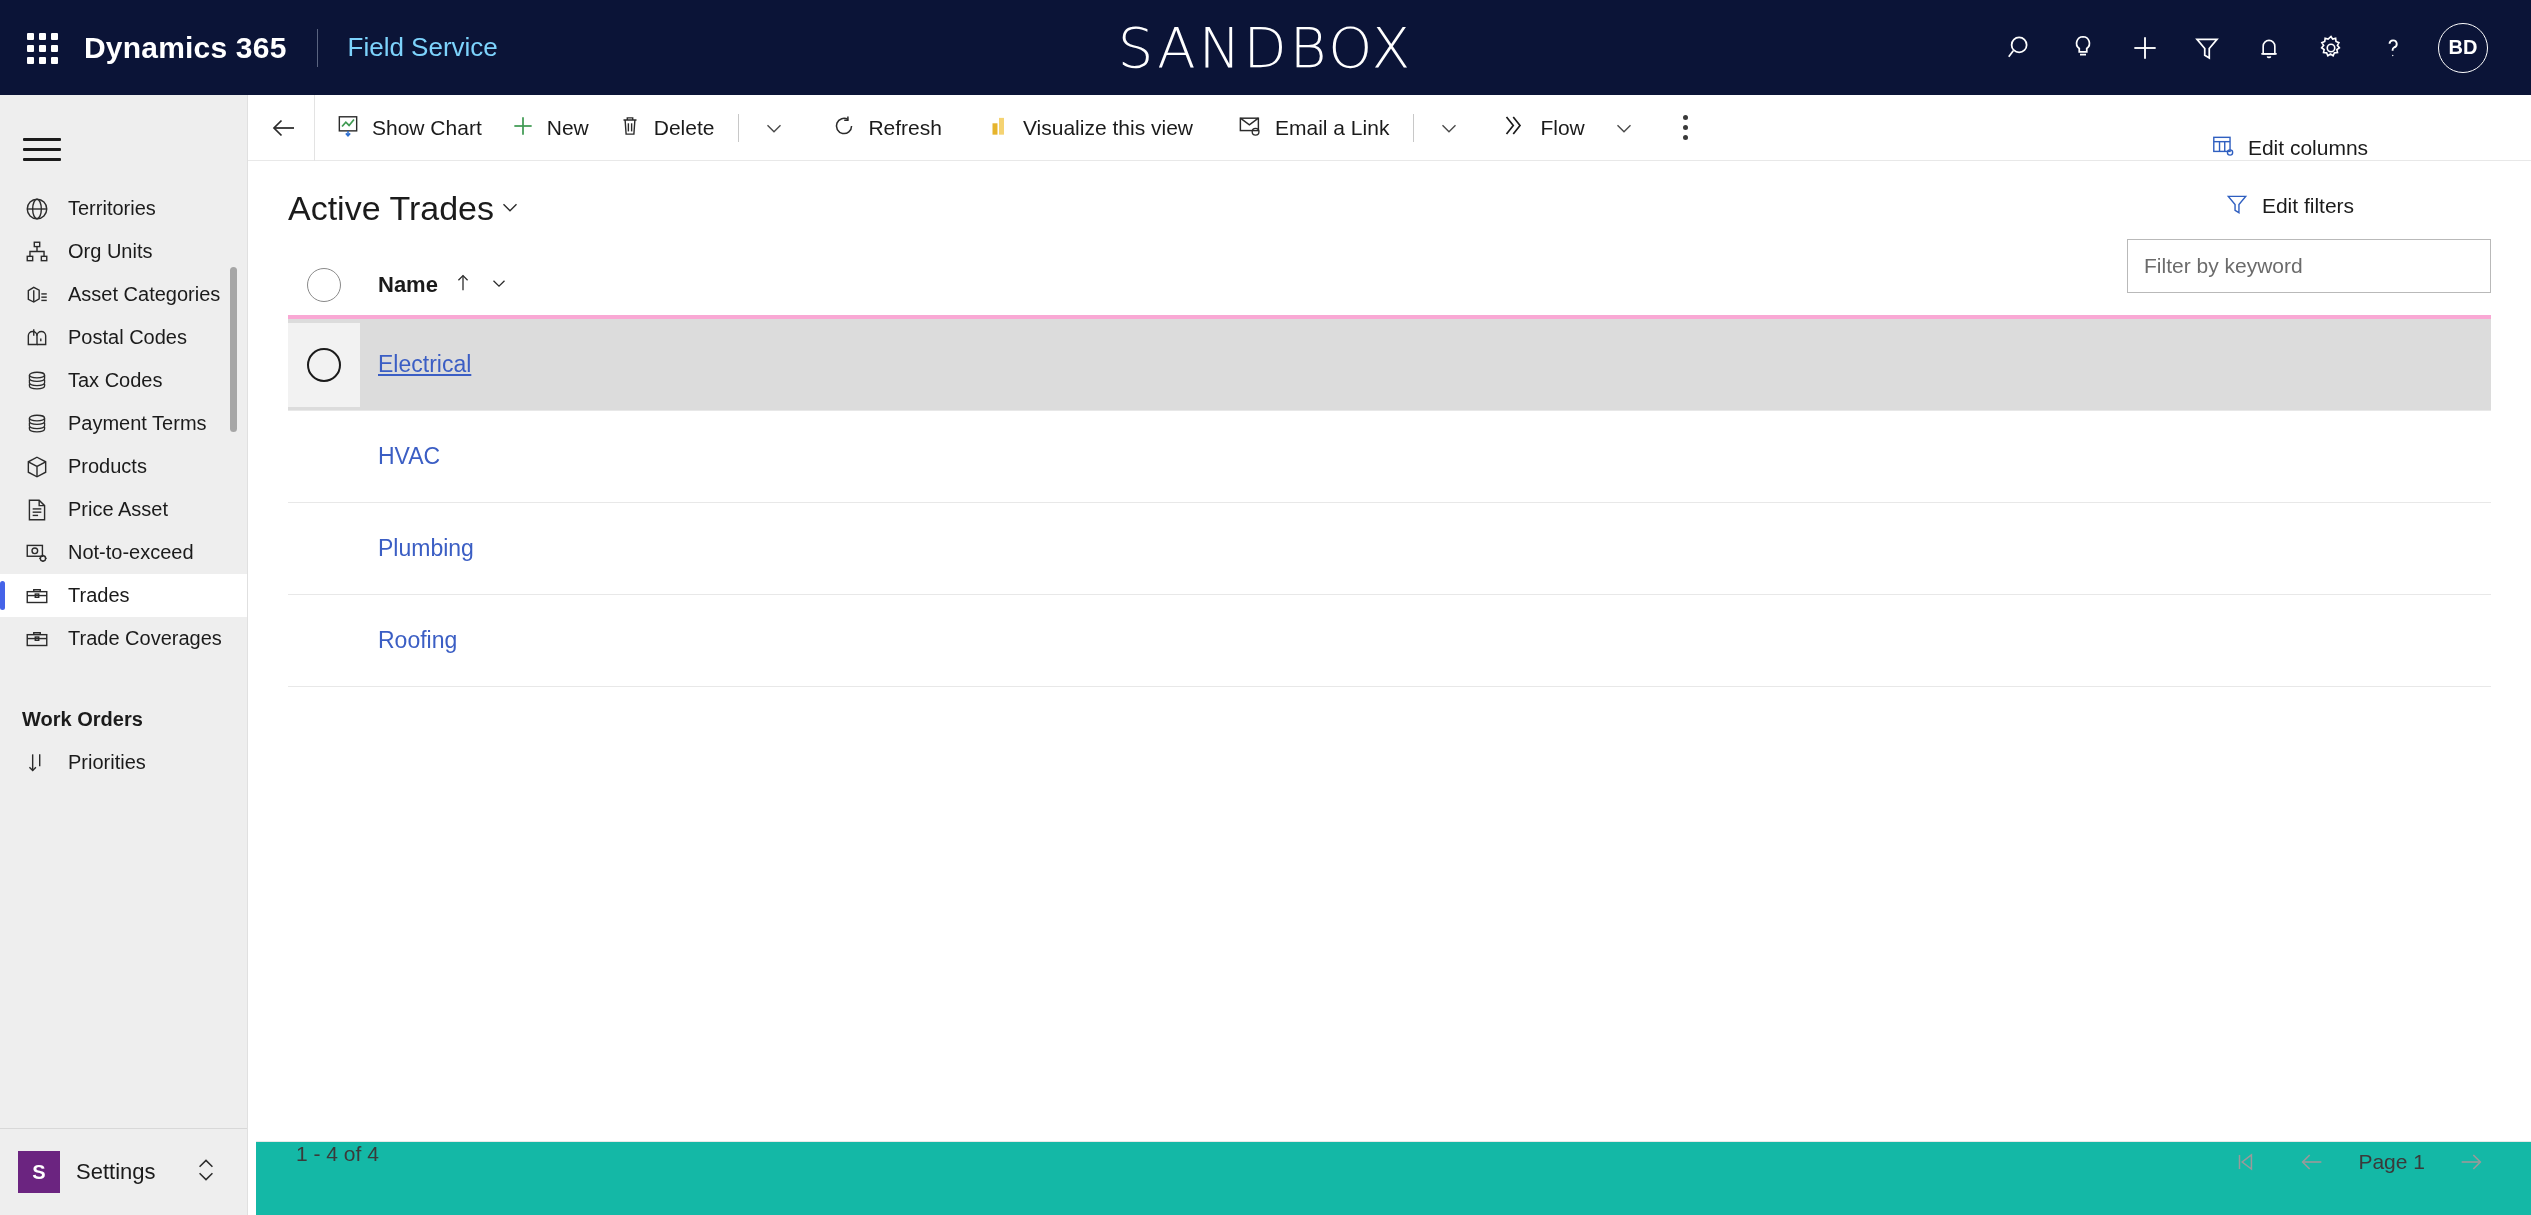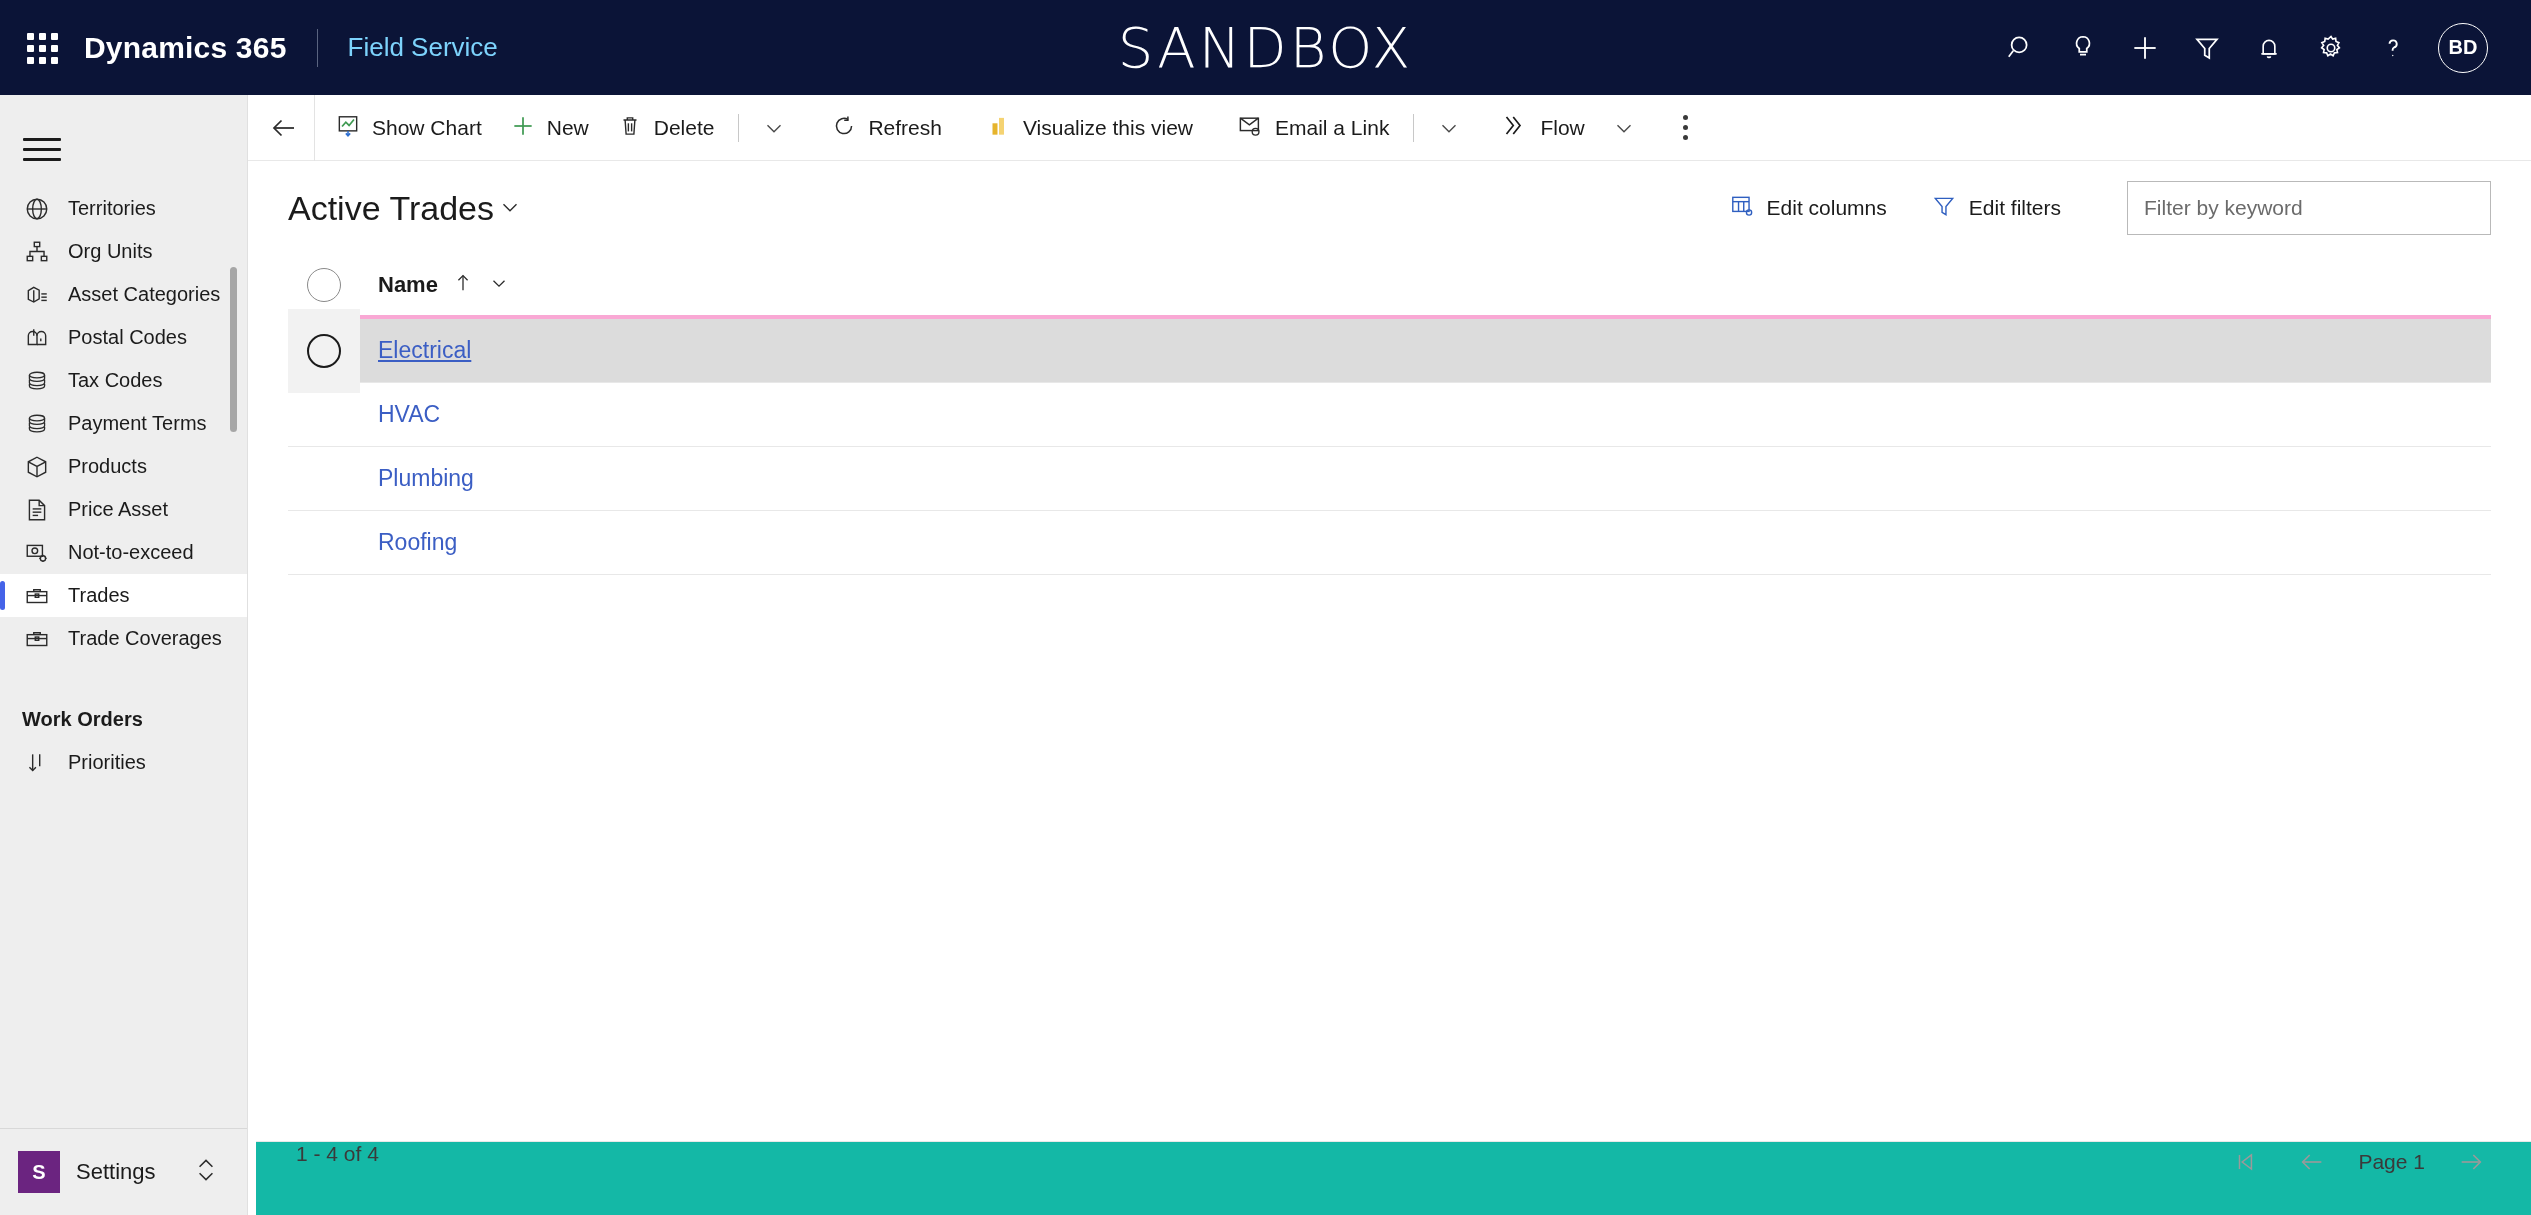--- a/index.html
+++ b/index.html
@@ -163,21 +163,21 @@
 
   
   .view-bar {
     height: 94px; display: flex; align-items: center;
     padding: 0 40px 0 40px;
   }
   .view-title {
     font-size: 34px; color: #1b1b1b; font-weight: normal;
     display: flex; align-items: center; gap: 3px; cursor: pointer;
   }
-  .view-right { margin-left: auto; display: flex; align-items: center; gap: 8px; }
+  .view-right { margin-left: auto; display: flex; align-items: center; gap: 8px; flex-direction: column; }
   .view-act {
     display: flex; align-items: center; gap: 12px;
     padding: 10px 18px; cursor: pointer;
   }
   .view-act .valabel { font-size: 21px; color: #1b1b1b; white-space: nowrap; }
   .filter-box {
     width: 364px; height: 54px;
     border: 1px solid #b9b9b9; background: #ffffff;
     display: flex; align-items: center; padding: 0 16px;
     margin-left: 40px;
@@ -203,21 +203,21 @@
   .sel-circle {
     width: 34px; height: 34px; border-radius: 50%;
     border: 1.5px solid #8a8a8a; cursor: pointer;
   }
   .col-name {
     display: flex; align-items: center; gap: 14px;
     padding-left: 18px; cursor: pointer;
   }
   .col-name .hlabel { font-size: 22px; font-weight: bold; color: #1b1b1b; }
   .grid-row {
-    display: flex; align-items: center; height: 64px;
+    display: flex; align-items: center; height: 92px;
     border-bottom: 1px solid #e8e8e8;
   }
   .grid-row .cell-check { height: 84px; }
   .grid-row.hovered { background: #dcdcdc; }
   .grid-row.hovered .cell-check { background: #f2f2f2; }
   .grid-row.hovered .sel-circle { border-color: #1b1b1b; border-width: 2px; }
   .cell-link {
     padding-left: 18px; font-size: 23px; color: #3b5ec4;
     cursor: pointer; white-space: nowrap;
   }

